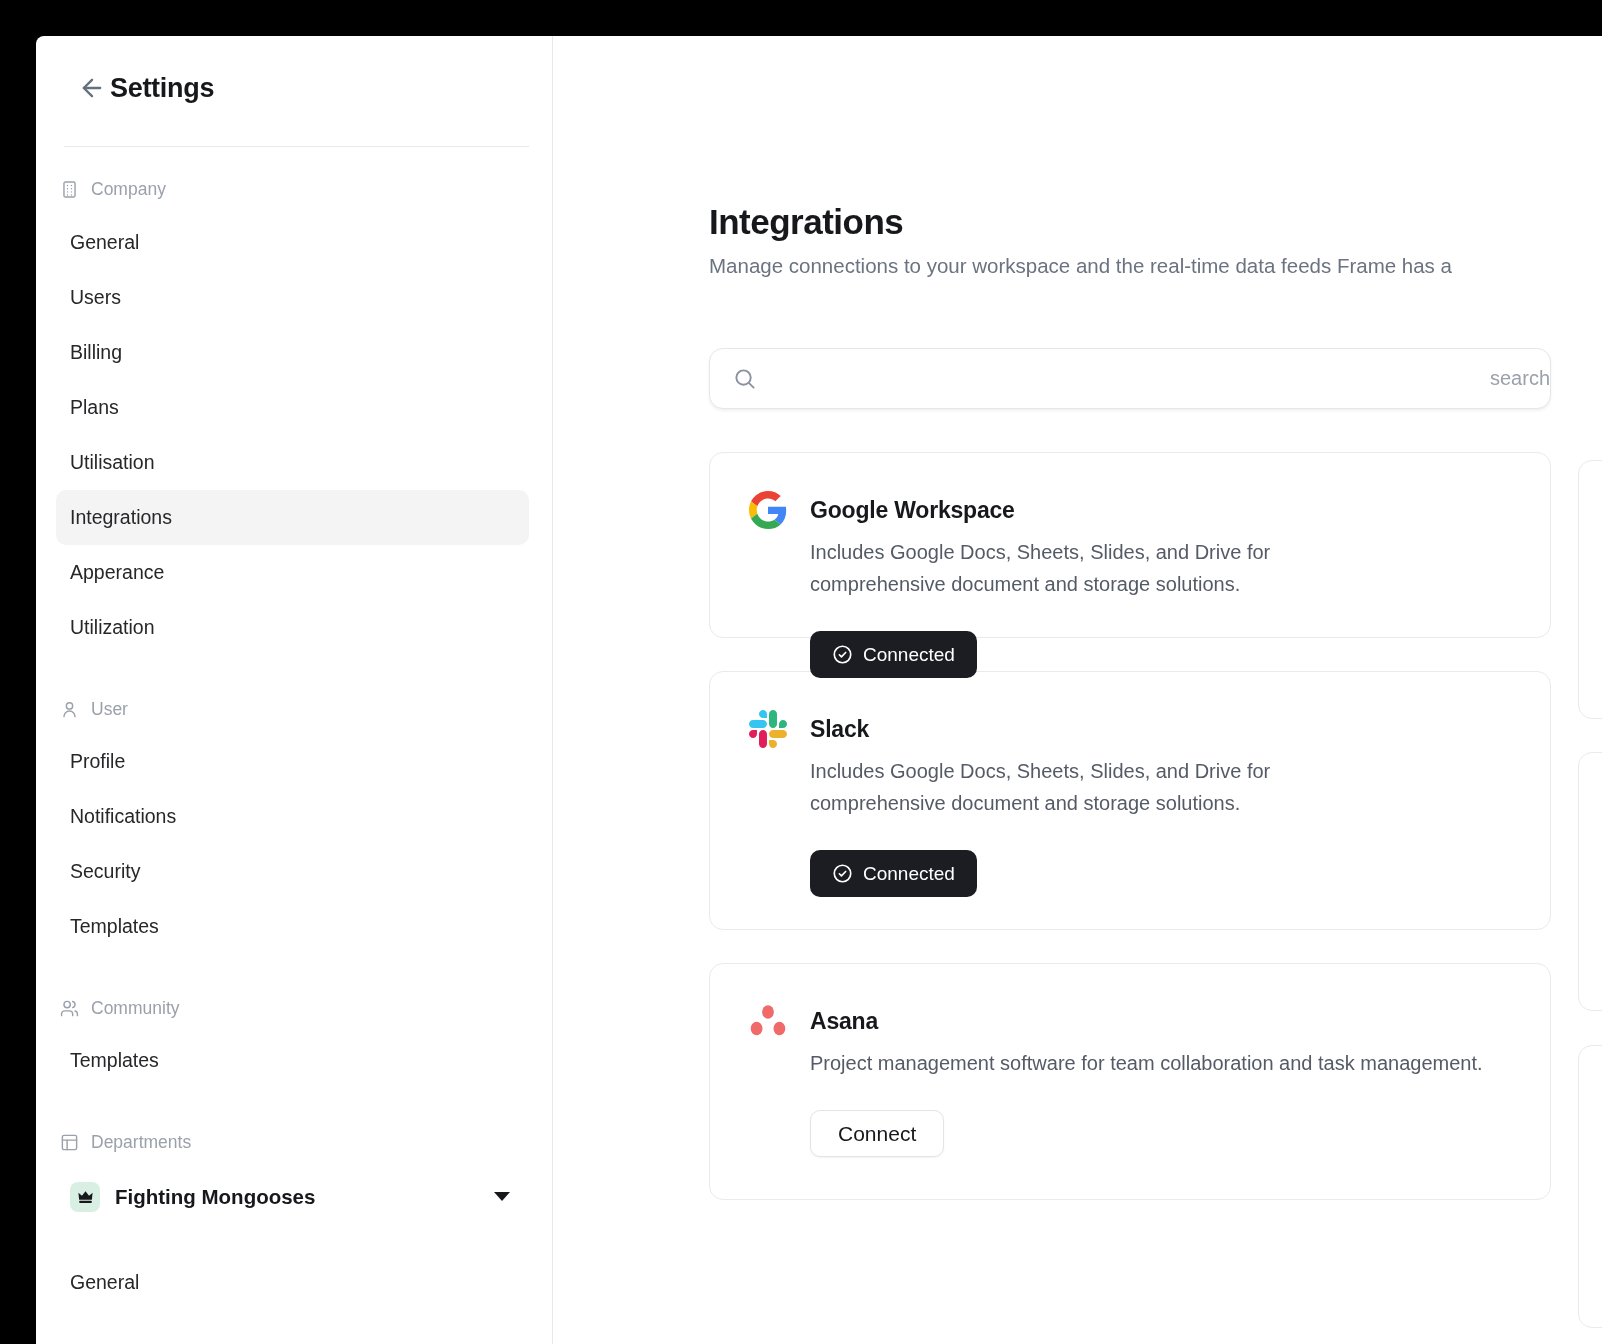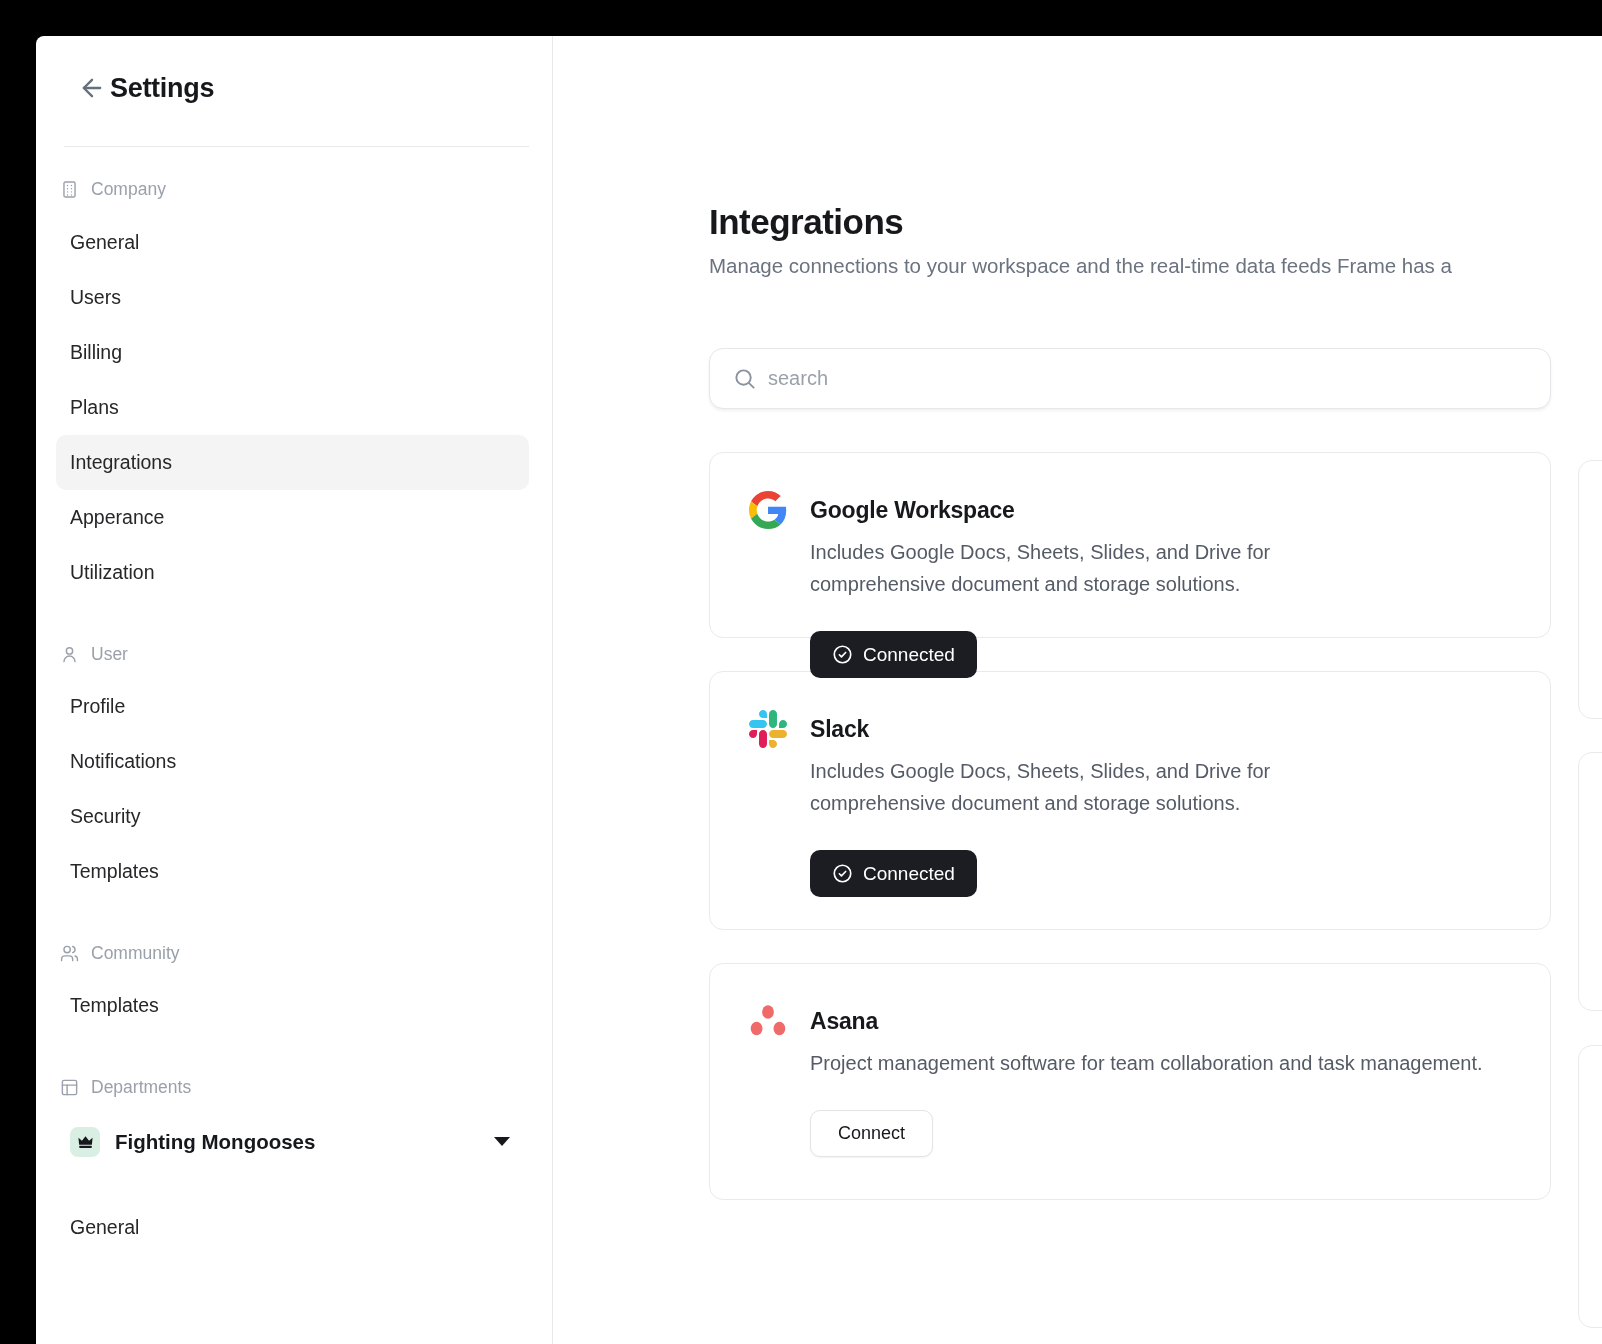--- a/index.html
+++ b/index.html
@@ -63,21 +63,21 @@
 
   .search-box {
     margin-top:70px; width:842px; height:61px;
     border:1px solid #e5e7eb; border-radius:14px; background:#fff;
     display:flex; align-items:center; padding-left:23px; gap:12px;
     box-shadow:0 2px 3px rgba(0,0,0,0.06);
   }
   .search-box svg { width:23px; height:23px; color:#8b93a1; flex:0 0 23px; }
   .search-box input {
     border:none; outline:none; flex:1; height:100%; font-size:20px;
-    font-family:"Liberation Sans", sans-serif; color:#0f172a; background:transparent;
+    font-family:"Liberation Sans", sans-serif; color:#0f172a; background:transparent;text-align:right;
   }
   .search-box input::placeholder { color:#9aa1ab; }
 
   .card {
     width:842px; border:1px solid #eaeaec; border-radius:14px; background:#fff;
     padding:38px 0 0 39px; display:flex;
   }
   .card + .card { margin-top:33px; }
   .card.h-a { height:186px; margin-top:43px; }
   .card.h-b { height:259px; }
@@ -91,21 +91,21 @@
   .btn-row { margin-top:31px; }
   .btn-connected {
     display:inline-flex; align-items:center; gap:10px; height:47px; padding:0 22px;
     background:#1b1d22; color:#fff; border:none; border-radius:10px;
     font-size:19px; font-weight:500; font-family:"Liberation Sans", sans-serif; cursor:pointer;
   }
   .btn-connected svg { width:21px; height:21px; }
   .btn-connect {
     display:inline-flex; align-items:center; height:47px; padding:0 27px;
     background:#fff; color:#17181c; border:1px solid #e4e4e7; border-radius:10px;
-    font-size:18px; font-weight:500; font-family:"Liberation Sans", sans-serif; cursor:pointer;
+    font-size:21px; font-weight:500; font-family:"Liberation Sans", sans-serif; cursor:pointer;
     box-shadow:0 1px 2px rgba(0,0,0,0.05);
   }
 
   .ghost-card {
     position:absolute; left:1025px; width:240px;
     border:1px solid #eaeaec; border-radius:14px; background:#fff;
   }
   .ghost-a { top:424px; height:259px; }
   .ghost-b { top:716px; height:259px; }
   .ghost-c { top:1009px; height:283px; }
@@ -134,20 +134,21 @@
           <rect x="5" y="2.5" width="14" height="19" rx="2"></rect>
           <path d="M9.5 7h.01M14.5 7h.01M9.5 11h.01M14.5 11h.01M9.5 15h.01M14.5 15h.01M9.5 19h.01M14.5 19h.01"></path>
         </svg>
       <span>Company</span>
     </div>
     <div class="side-items">
       <div class="side-item">General</div>
       <div class="side-item">Users</div>
       <div class="side-item">Billing</div>
       <div class="side-item">Plans</div>
+      <div class="side-item">Utilisation</div>
       <div class="side-item active">Integrations</div>
       <div class="side-item">Apperance</div>
       <div class="side-item">Utilization</div>
     </div>
 
     <div class="section-header mt42">
       <svg viewBox="0 0 24 24" fill="none" stroke="currentColor" stroke-width="1.8" stroke-linecap="round" stroke-linejoin="round">
           <circle cx="12" cy="7.5" r="4"></circle>
           <path d="M5 21c0-3.9 3.1-7 7-7s7 3.1 7 7"></path>
         </svg>

